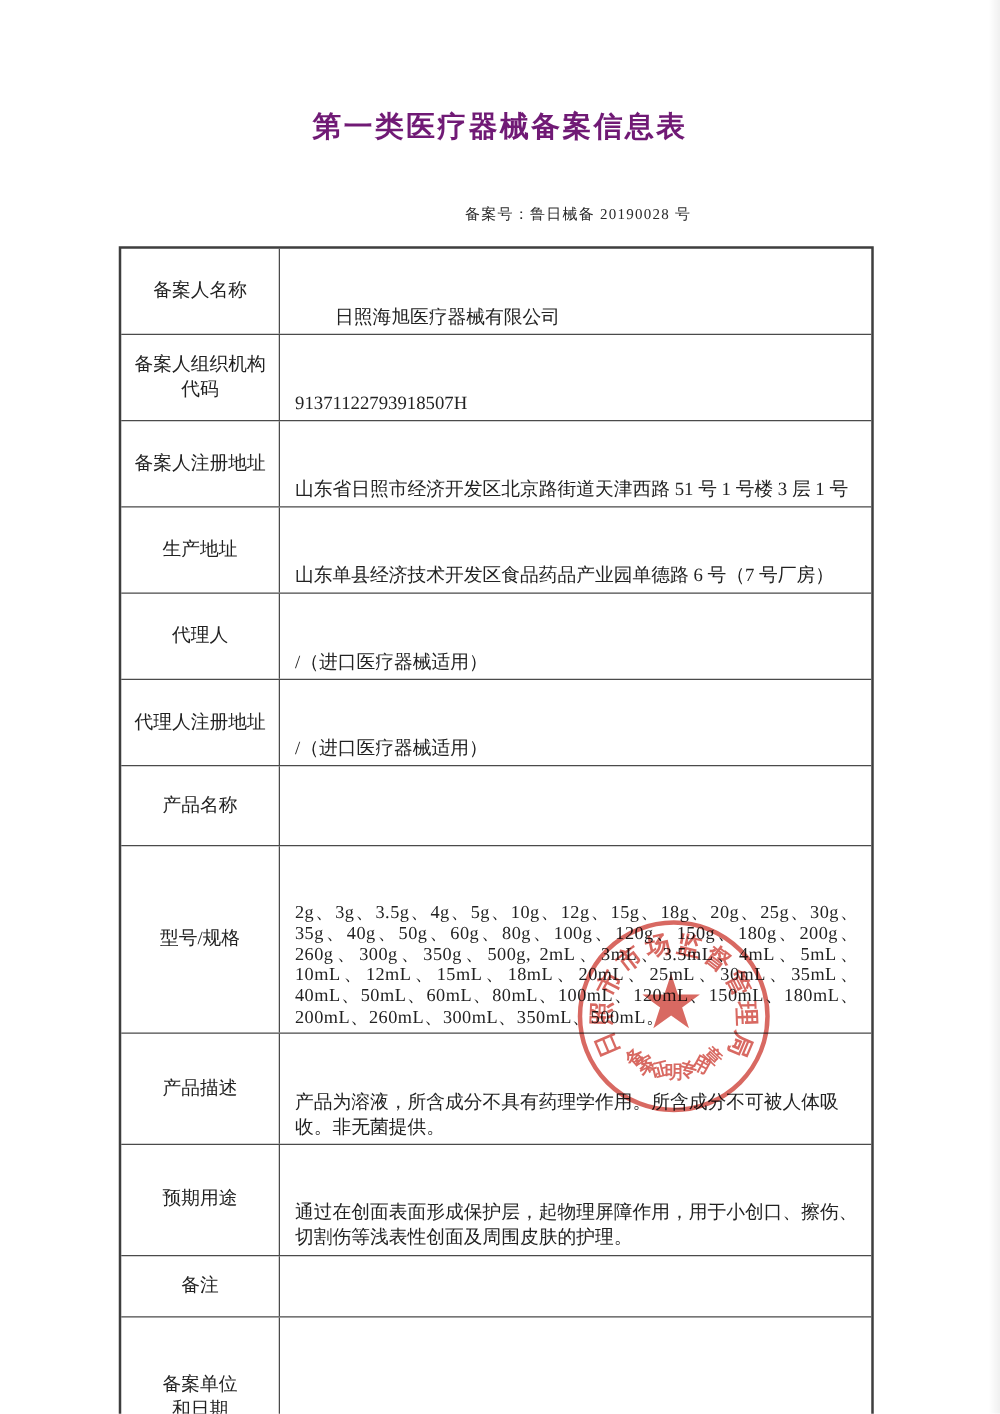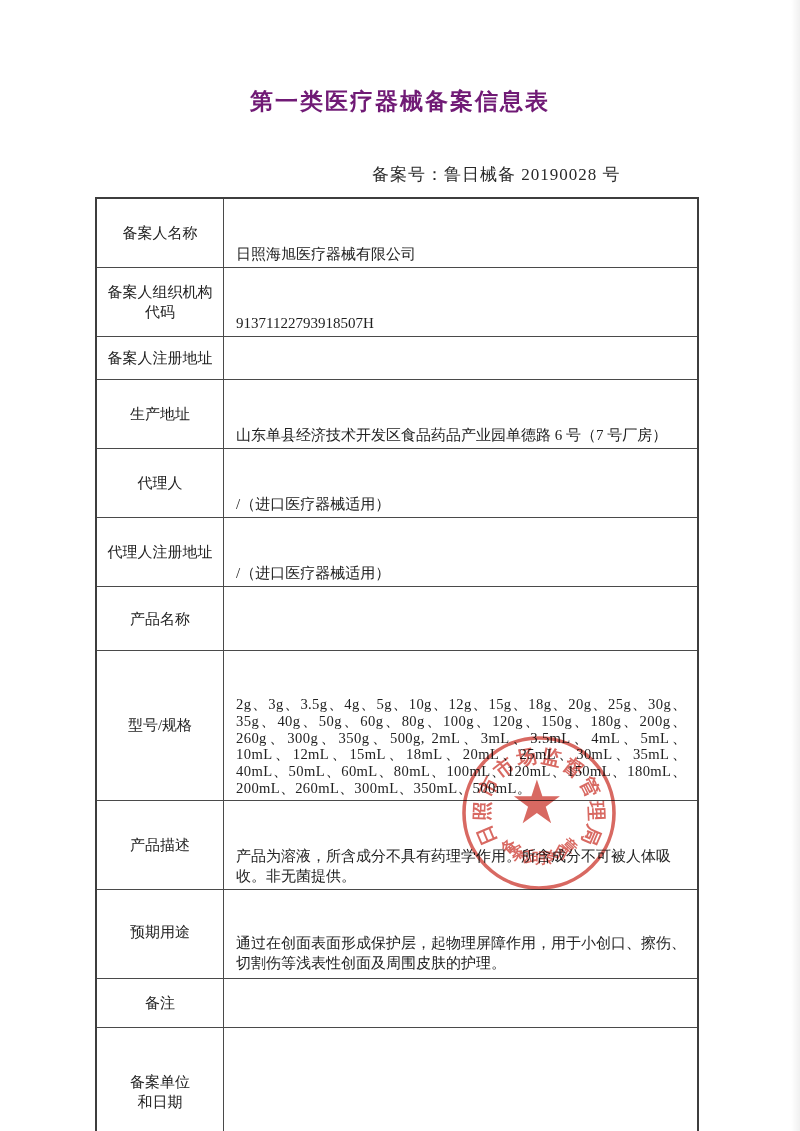--- a/index.html
+++ b/index.html
@@ -32,21 +32,21 @@
     font-family: Liberation Mono, monospace;
     font-weight: 700;
     font-size: 23px;
     letter-spacing: 2px;
     color: #701a75;
   }
   .filing-no {
     position: absolute;
     left: 372px;
     top: 163px;
-    font-size: 17px;
+    font-size: 12px;
     color: #2a2a2a;
     letter-spacing: 1px;
   }
   .doc-table {
     position: absolute;
     left: 95px;
     top: 197px;
     width: 604px;
     border: 2px solid #3e3e3e;
     background: transparent;
@@ -67,21 +67,21 @@
     color: #222;
   }
   .cell.value {
     flex: 1 1 auto;
     display: flex;
     align-items: center;
     padding: 3px 10px 3px 12px;
     color: #222;
     margin-top: 42px;
   }
-  .r1  { min-height: 38px; }
+  .r1  { min-height: 38px; gap: 32px; }
   .r2  { min-height: 42px; }
   .r3  { min-height: 43px; }
   .r4  { min-height: 39px; }
   .r5  { min-height: 41px; }
   .r6  { min-height: 48px; }
   .r7  { min-height: 64px; }
   .r8  { min-height: 100px; }
   .r9  { min-height: 64px; }
   .r10 { min-height: 55px; font-family: Liberation Mono, monospace; }
   .r11 { min-height: 27px; }
@@ -134,20 +134,21 @@
     </div>
 
     <div class="row r2">
       <div class="cell label">备案人组织机构
 代码</div>
       <div class="cell value">91371122793918507H</div>
     </div>
 
     <div class="row r3">
       <div class="cell label">备案人注册地址</div>
+      <div class="cell value">山东省日照市经济开发区北京路街道天津西路 51 号 1 号楼 3 层 1 号</div>
     </div>
 
     <div class="row r4">
       <div class="cell label">生产地址</div>
       <div class="cell value">山东单县经济技术开发区食品药品产业园单德路 6 号（7 号厂房）</div>
     </div>
 
     <div class="row r5">
       <div class="cell label">代理人</div>
       <div class="cell value">/（进口医疗器械适用）</div>

